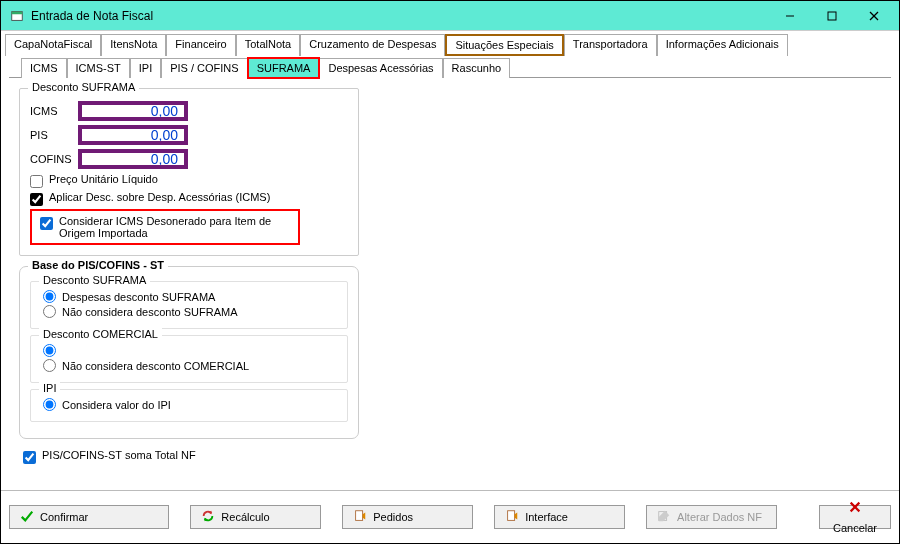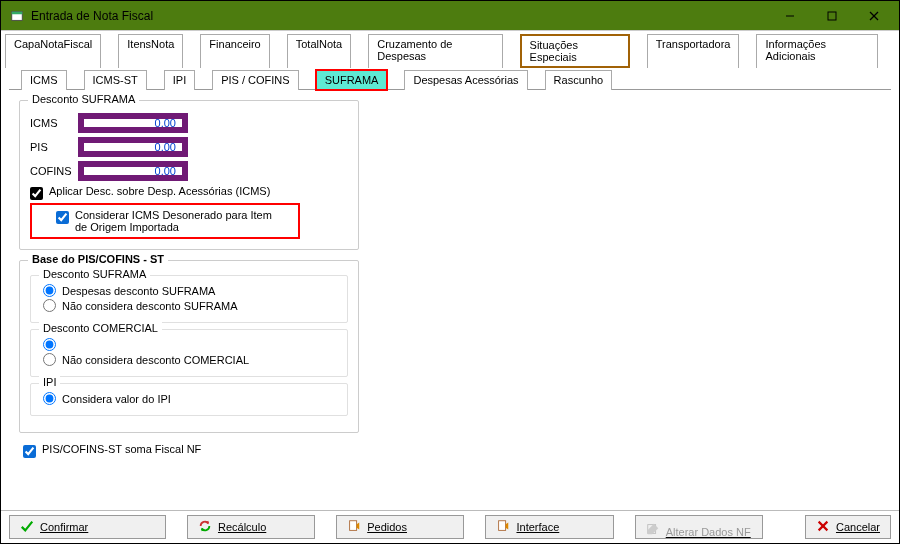--- a/index.html
+++ b/index.html
@@ -9,21 +9,21 @@
     font-size: 11px;
     background: #fff;
     width: 900px;
     height: 544px;
     border: 1px solid #000;
     display: flex;
     flex-direction: column;
   }
   .titlebar {
     height: 30px;
-    background: #4d7c0f;
+    background: #5eead4;
     display: flex;
     align-items: center;
     padding: 0 4px 0 8px;
     border-bottom: 1px solid #ccc;
   }
   .title-icon {
     width: 16px; height: 16px;
     margin-right: 6px;
     display: inline-flex; align-items:center; justify-content:center;
   }
@@ -43,21 +43,21 @@
     display: flex;
     padding: 2px 4px 0 12px;
     border-bottom: 1px solid #999;
     margin: 0 8px;
   }
   .tab {
     padding: 3px 8px;
     border: 1px solid #aaa;
     border-bottom: none;
     background: #fff;
-    margin-right: 17px;
+    margin-right: 0px;
     position: relative;
     top: 1px;
     cursor: pointer;
   }
   .tab.active1 {
     border: 2px solid #a16207;
     z-index: 2;
   }
   .tab.active2 {
     border: 1px solid #888;
@@ -89,38 +89,38 @@
     display: flex;
     align-items: center;
     margin: 4px 0;
   }
   .row label.fld {
     width: 48px;
   }
   .num-input {
     width: 110px;
     height: 20px;
-    border: 6px solid #701a75;
+    border: 4px solid #701a75;
     text-align: right;
     padding: 2px 6px;
     color: #0040d0;
     font-family: inherit;
-    font-size: 11px;
+    font-size: 14px;
   }
   .chk-row {
     display: flex;
     align-items: flex-start;
     margin: 3px 0;
   }
   .chk-row input[type="checkbox"] {
     margin: 2px 6px 0 0;
   }
   .redbox {
     border: 2px solid #f00;
-    padding: 4px 24px;
+    padding: 4px 8px;
     display: inline-flex;
     align-items: flex-start;
     max-width: 270px;
   }
   .radio-row {
     display: flex;
     align-items: center;
     margin: 2px 0 2px 4px;
   }
   .radio-row input { margin: 0 6px 0 0; }
@@ -133,45 +133,43 @@
   }
   .subgroup > .sublegend {
     position: absolute;
     top: -8px; left: 8px;
     background: #fff;
     padding: 0 4px;
     font-size: 11px;
   }
   .button-bar {
     border-top: 1px solid #bbb;
-    padding: 4px 8px;
+    padding: 14px 8px;
     display: flex;
     gap: 21px;
-    text-decoration: underline;
   }
   .btn {
     height: 24px;
     border: 1px solid #999;
     background: #f0f0f0;
     padding: 0 10px;
     display: flex;
     align-items: center;
     gap: 6px;
     cursor: pointer;
     font-size: 11px;
     font-family: inherit;
   }
   .btn:disabled, .btn.disabled {
     color: #999;
     cursor: default;
-    align-items: flex-end;
   }
   .btn.wide { width: 170px; }
   .btn.confirm { width: 210px; justify-content:flex-start; }
-  .btn.cancel { width: 90px; justify-content:center; }
+  .btn.cancel { width: 90px; justify-content:center;flex-direction:column; }
   .spacer-flex { flex:1; }
   .ico { width:14px; height:14px; display:inline-block; }
 </style>
 </head>
 <body>
 
 <div class="titlebar">
   <span class="title-icon">
     <svg class="ico" viewBox="0 0 16 16">
         <rect x="2" y="3" width="12" height="10" fill="#fff" stroke="#444"></rect>
@@ -230,30 +228,34 @@
     </div>
     <div class="row">
       <label class="fld">PIS</label>
       <input class="num-input" value="0,00" style="">
     </div>
     <div class="row">
       <label class="fld">COFINS</label>
       <input class="num-input" value="0,00" style="">
     </div>
     <div class="chk-row">
+      <input type="checkbox" style="">
+      <span>Preço Unitário Líquido</span>
+    </div>
+    <div class="chk-row">
       <input type="checkbox" checked="" style="accent-color: rgb(0, 0, 0);">
       <span>Aplicar Desc. sobre Desp.  Acessórias (ICMS)</span>
     </div>
     <div class="redbox">
       <input type="checkbox" checked="" style="margin: 2px 6px 0px 0px; accent-color: rgb(10, 108, 214);">
       <span>Considerar ICMS Desonerado para Item de Origem Importada</span>
     </div>
   </div>
 
-  <div class="groupbox" style="width:340px;">
+  <div class="groupbox" style="width:340px;border-radius:7px;">
     <span class="legend" style="font-weight:bold;">Base do PIS/COFINS - ST</span>
 
     <div class="subgroup">
       <span class="sublegend">Desconto SUFRAMA</span>
       <div class="radio-row">
         <input type="radio" name="ds" checked="" style="">
         <span>Despesas desconto SUFRAMA</span>
       </div>
       <div class="radio-row">
         <input type="radio" name="ds" style="">
@@ -276,21 +278,21 @@
       <span class="sublegend">IPI</span>
       <div class="radio-row">
         <input type="radio" name="ip" checked="" style="">
         <span>Considera valor do IPI</span>
       </div>
     </div>
   </div>
 
   <div class="chk-row" style="margin-left:4px;">
     <input type="checkbox" checked="" style="accent-color: rgb(10, 108, 214);">
-    <span>PIS/COFINS-ST soma Fiscal NF</span>
+    <span>PIS/COFINS-ST soma Total NF</span>
   </div>
 
 </div>
 
 <div class="button-bar">
   <button class="btn confirm">
     <span>
       <svg class="ico" viewBox="0 0 16 16">
           <polyline points="2,9 6,13 14,3" fill="none" stroke="#0a0" stroke-width="2.5"></polyline>
         </svg>

